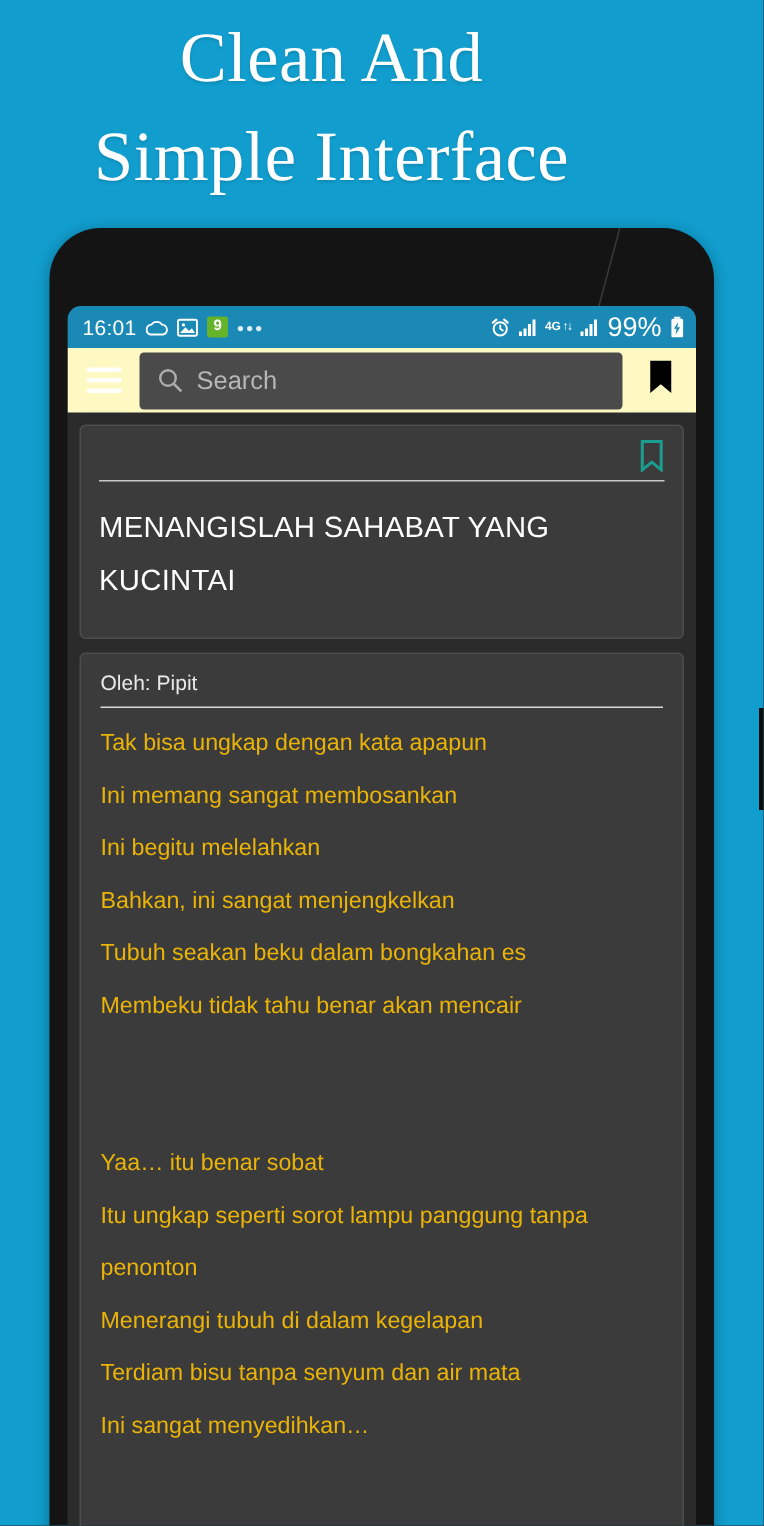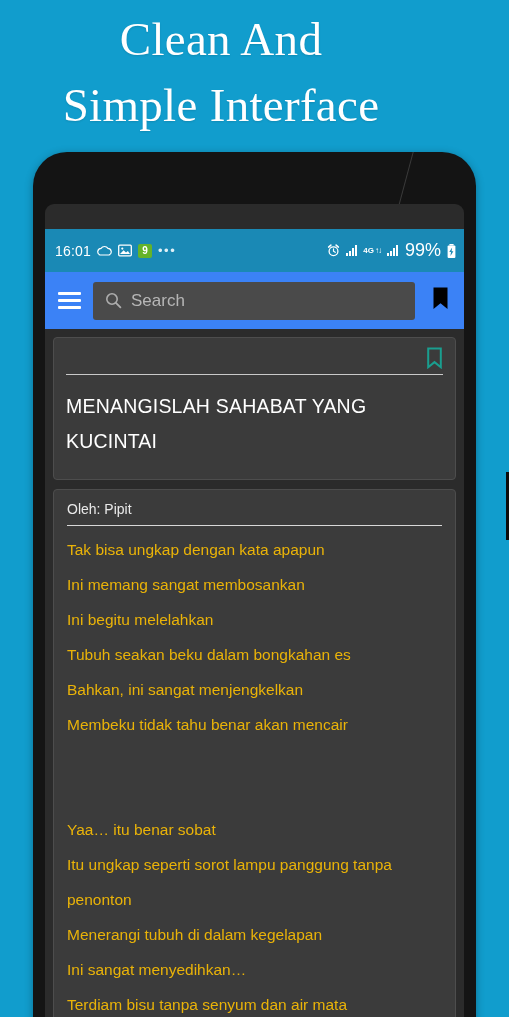--- a/index.html
+++ b/index.html
@@ -127,29 +127,28 @@
     top: 52px;
     width: 419px;
     height: 848px;
     background: #2b2b2b;
     border-radius: 9px 9px 0 0;
     overflow: hidden;
   }
 
   
   .statusbar {
-    height: 43px;
+    height: 28px;
     background: #1a89b5;
     color: #ffffff;
     display: flex;
     align-items: center;
     justify-content: space-between;
     padding: 0 8px 0 10px;
     font-size: 13.5px;
-    margin-top: 25px;
   }
   .sb-left, .sb-right { display: flex; align-items: center; gap: 6px; }
   .sb-time { font-size: 14px; letter-spacing: 0.2px; }
   .sb-dots { letter-spacing: 1.5px; font-size: 13px; color: #dff0f7; }
   .sb-pct { font-size: 18px; margin-left: 1px; }
   .ic { display: inline-flex; align-items: center; justify-content: center; }
 
   .gicon {
     width: 14px; height: 14px;
     background: #64b329;
@@ -175,22 +174,22 @@
     align-items: center;
     gap: 1px;
     font-size: 8px;
     line-height: 1;
   }
   .net4g .lbl { font-weight: bold; }
   .net4g .arrows { font-size: 8px; letter-spacing: -1px; }
 
   
   .appbar {
-    height: 57px;
-    background: #3b82f6;
+    height: 43px;
+    background: #fef9c3;
     display: flex;
     align-items: center;
     padding: 0 10px 0 13px;
     gap: 12px;
   }
   .hamburger { width: 23px; height: 17px; display: flex; flex-direction: column; justify-content: space-between; flex: 0 0 auto; cursor: pointer; }
   .hamburger span { display: block; height: 2.6px; background: #ffffff; border-radius: 1px; }
 
   .searchbox {
     flex: 1 1 auto;
@@ -356,31 +355,31 @@
         <div class="title-text">MENANGISLAH SAHABAT YANG KUCINTAI</div>
       </div>
 
       <div class="card lyrics-card">
         <div class="byline">Oleh: Pipit</div>
         <div class="byline-rule"></div>
         <div id="poem-lines">
             <div class="lyric-line">Tak bisa ungkap dengan kata apapun</div>
             <div class="lyric-line">Ini memang sangat membosankan</div>
             <div class="lyric-line">Ini begitu melelahkan</div>
+            <div class="lyric-line">Bahkan, ini sangat menjengkelkan</div>
             <div class="lyric-line">Tubuh seakan beku dalam bongkahan es</div>
-            <div class="lyric-line">Bahkan, ini sangat menjengkelkan</div>
             <div class="lyric-line">Membeku tidak tahu benar akan mencair</div>
             <div class="lyric-line blank">&nbsp;</div>
             <div class="lyric-line blank">&nbsp;</div>
             <div class="lyric-line">Yaa… itu benar sobat</div>
             <div class="lyric-line">Itu ungkap seperti sorot lampu panggung tanpa</div>
             <div class="lyric-line">penonton</div>
             <div class="lyric-line">Menerangi tubuh di dalam kegelapan</div>
+            <div class="lyric-line">Terdiam bisu tanpa senyum dan air mata</div>
             <div class="lyric-line">Ini sangat menyedihkan…</div>
-            <div class="lyric-line">Terdiam bisu tanpa senyum dan air mata</div>
             <div class="lyric-line blank">&nbsp;</div>
             <div class="lyric-line blank">&nbsp;</div>
           </div>
       </div>
 
     </div>
   </div>
 </div>
 
 </body></html>

